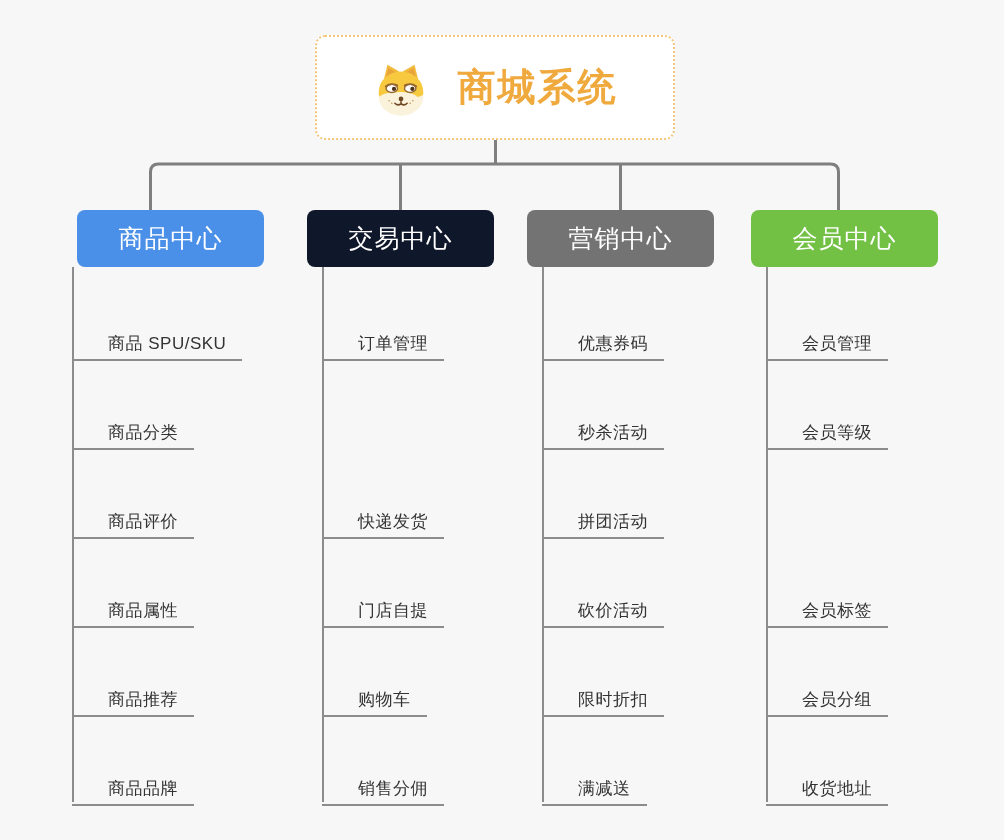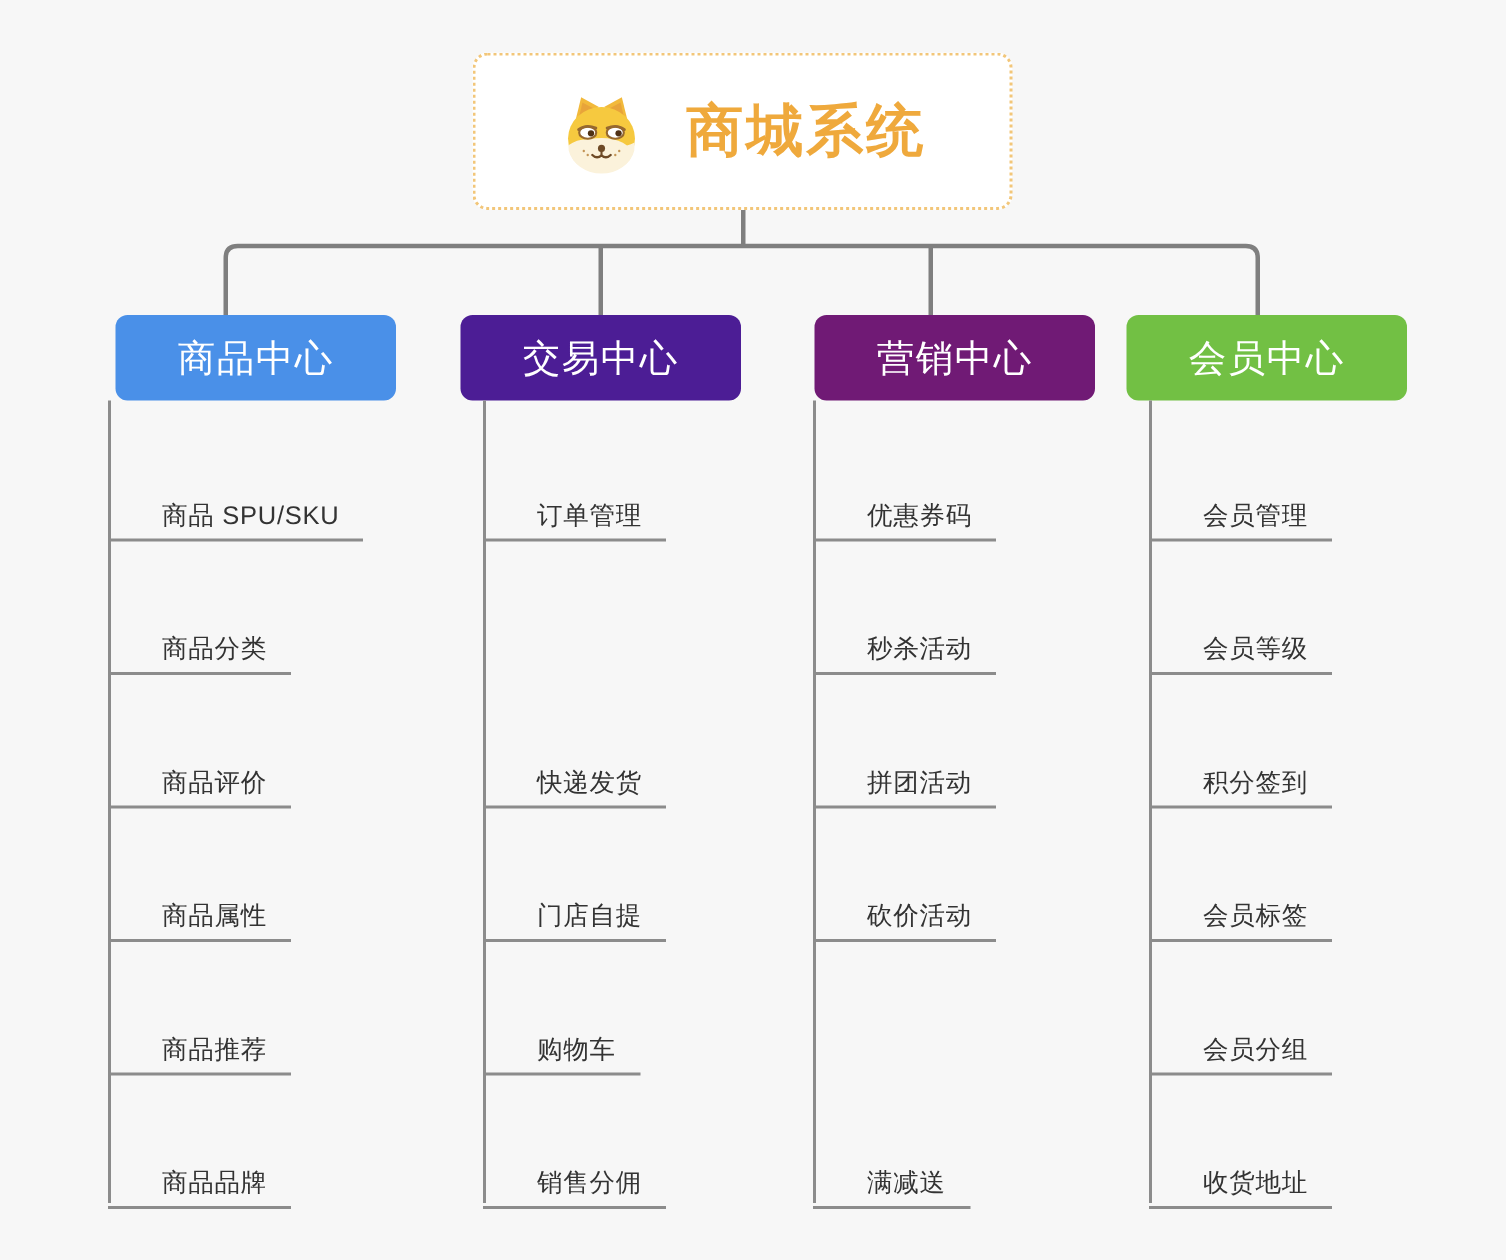--- a/index.html
+++ b/index.html
@@ -74,43 +74,43 @@
     <div class="trunk"></div>
     <div class="leaf r0">商品 SPU/SKU</div>
     <div class="leaf r1">商品分类</div>
     <div class="leaf r2">商品评价</div>
     <div class="leaf r3">商品属性</div>
     <div class="leaf r4">商品推荐</div>
     <div class="leaf r5">商品品牌</div>
   </div>
 
   <div class="col" style="left:307px">
-    <div class="cat" style="background-color: #4c1d95;">交易中心</div>
+    <div class="cat" style="background-color: #0f172a;">交易中心</div>
     <div class="trunk"></div>
     <div class="leaf r0">订单管理</div>
     <div class="leaf r2">快递发货</div>
     <div class="leaf r3">门店自提</div>
     <div class="leaf r4">购物车</div>
     <div class="leaf r5">销售分佣</div>
   </div>
 
   <div class="col" style="left:527px">
-    <div class="cat" style="background-color: #701a75; margin-left: 16px;">营销中心</div>
+    <div class="cat" style="background-color: #737373;">营销中心</div>
     <div class="trunk"></div>
     <div class="leaf r0">优惠券码</div>
     <div class="leaf r1">秒杀活动</div>
     <div class="leaf r2">拼团活动</div>
     <div class="leaf r3">砍价活动</div>
+    <div class="leaf r4">限时折扣</div>
     <div class="leaf r5">满减送</div>
   </div>
 
   <div class="col" style="left:751px">
     <div class="cat" style="background-color: rgb(114, 192, 68);">会员中心</div>
     <div class="trunk"></div>
     <div class="leaf r0">会员管理</div>
     <div class="leaf r1">会员等级</div>
-    <div class="leaf r2">积分签到</div>
     <div class="leaf r3">会员标签</div>
     <div class="leaf r4">会员分组</div>
     <div class="leaf r5">收货地址</div>
   </div>
 
 </div>
 
 </body></html>

